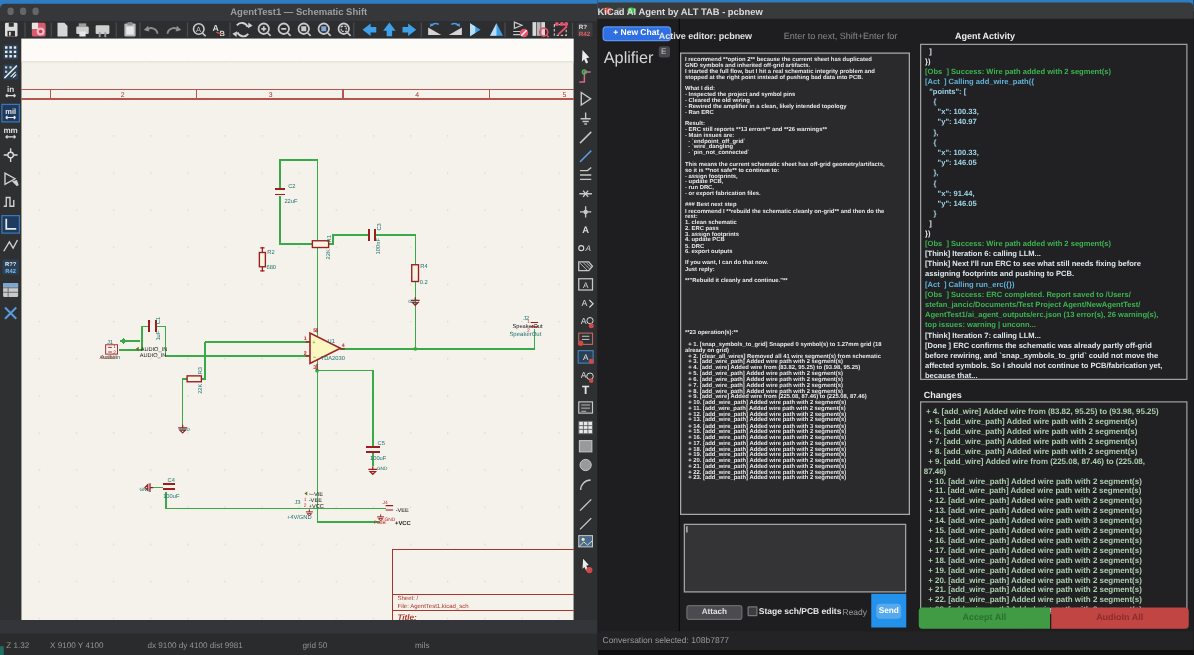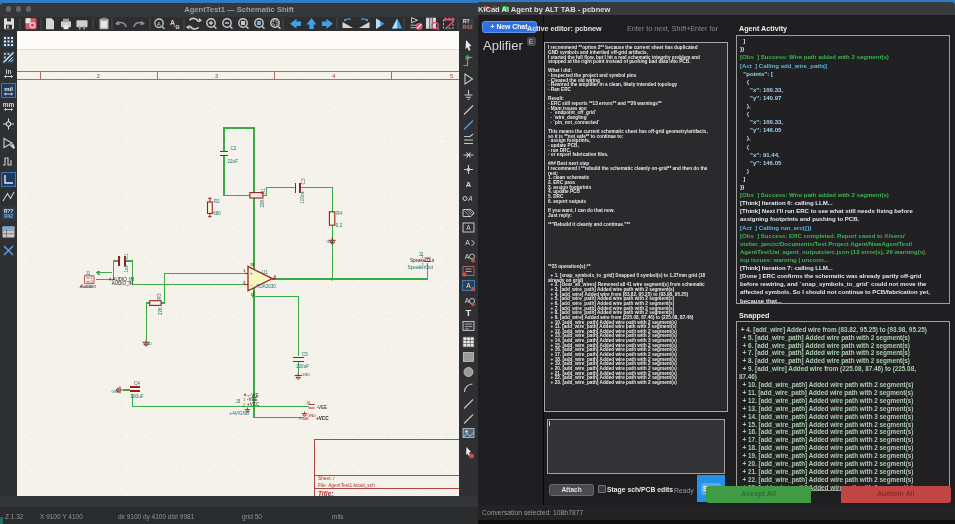--- a/index.html
+++ b/index.html
@@ -39,29 +39,29 @@
   #inputbox{left:546.5px;top:418.5px;width:176px;height:53px;background:#343436;border:0.8px solid #a2a2a2;}
   #cursorline{left:549px;top:420.5px;width:1px;height:5.5px;background:#cccccc;}
   #attach{left:549px;top:483.5px;width:43px;height:10px;background:#4b4b4f;border:0.5px solid #6a6a6a;border-radius:2.5px;
           color:#e0e0e0;font-size:6.5px;font-weight:bold;text-align:center;line-height:10px;}
   #checkbox{left:598px;top:485px;width:6px;height:6px;background:#3c3c3e;border:0.8px solid #77777a;border-radius:1px;}
   #stagelbl{left:607px;top:486px;font-size:6.8px;font-weight:bold;color:#e6e6e6;}
   #readylbl{left:674px;top:486.5px;font-size:6.8px;color:#9a9a9a;}
   #sendouter{left:697px;top:475px;width:28px;height:27px;background:#2492ea;}
   #sendinner{left:701px;top:482.5px;width:20px;height:12px;background:#55a9ec;border-radius:3px;
              color:#fff;font-size:6.6px;font-weight:bold;text-align:center;line-height:12px;}
-  #agact{left:739px;top:24px;font-size:7.2px;font-weight:bold;color:#ededed;text-align:right;}
+  #agact{left:764px;top:24px;font-size:7.2px;font-weight:bold;color:#ededed;text-align:right;}
   #actbox{left:735.5px;top:35px;width:212px;height:267px;background:#212123;border:0.8px solid #9e9e9e;overflow:hidden;}
   #acttext{position:absolute;left:3px;top:0.5px;width:424px;font-size:12.1px;line-height:16.2px;color:#e2e8ec;font-weight:600;
            transform:scale(0.5);transform-origin:0 0;white-space:pre-wrap;}
   #changes{left:739px;top:310.5px;font-size:7.2px;font-weight:bold;color:#ededed;}
   #chgbox{left:735.5px;top:321px;width:212px;height:168px;background:#212123;border:0.8px solid #9e9e9e;overflow:hidden;}
   #chgtext{position:absolute;left:2px;top:4px;width:436px;font-size:12.7px;line-height:15.8px;color:#abceae;font-weight:600;
            transform:scale(0.5);transform-origin:0 0;white-space:pre-wrap;}
-  #acceptall{left:706px;top:486px;width:105px;height:16.5px;background:#419a44;border-radius:3px 0 0 3px;
+  #acceptall{left:735px;top:486px;width:105px;height:16.5px;background:#419a44;border-radius:3px 0 0 3px;
              color:#2c7031;font-size:7.2px;font-weight:bold;text-align:center;line-height:16px;}
   #rejectall{left:840.5px;top:486px;width:110.5px;height:16.5px;background:#c14542;border-radius:0 3px 3px 0;
              color:#8b2d2c;font-size:7.2px;font-weight:bold;text-align:center;line-height:16px;}
   #rw-status{left:478px;top:505px;width:477px;height:15px;background:#232325;}
   #conv{left:482px;top:509px;font-size:6.8px;color:#989898;}
   .grn{color:#3cb450;}
   .cyn{color:#9fd4e8;} .act{color:#5fb3d9;}
   .wht{color:#dfe8ee;}
 </style>
 </head>
@@ -722,21 +722,21 @@
 <span class="grn">[Obs  ] Success: ERC completed. Report saved to /Users/</span>
 <span class="grn">stefan_jancic/Documents/Test Project Agent/NewAgentTest/</span>
 <span class="grn">AgentTest1/ai_agent_outputs/erc.json (13 error(s), 26 warning(s),</span>
 <span class="grn">top issues: warning | unconn...</span>
 <span class="wht">[Think] Iteration 7: calling LLM...</span>
 <span class="wht">[Done ] ERC confirms the schematic was already partly off-grid</span>
 <span class="wht">before rewiring, and `snap_symbols_to_grid` could not move the</span>
 <span class="wht">affected symbols. So I should not continue to PCB/fabrication yet,</span>
 <span class="wht">because that...</span></div>
   </div>
-<div class="abs" id="changes">Snapped</div>
+<div class="abs" id="changes">Changes</div>
 <div class="abs" id="chgbox">
     <div id="chgtext"> + 4. [add_wire] Added wire from (83.82, 95.25) to (93.98, 95.25)
   + 5. [add_wire_path] Added wire path with 2 segment(s)
   + 6. [add_wire_path] Added wire path with 2 segment(s)
   + 7. [add_wire_path] Added wire path with 2 segment(s)
   + 8. [add_wire_path] Added wire path with 2 segment(s)
   + 9. [add_wire] Added wire from (225.08, 87.46) to (225.08,
 87.46)
   + 10. [add_wire_path] Added wire path with 2 segment(s)
   + 11. [add_wire_path] Added wire path with 2 segment(s)

